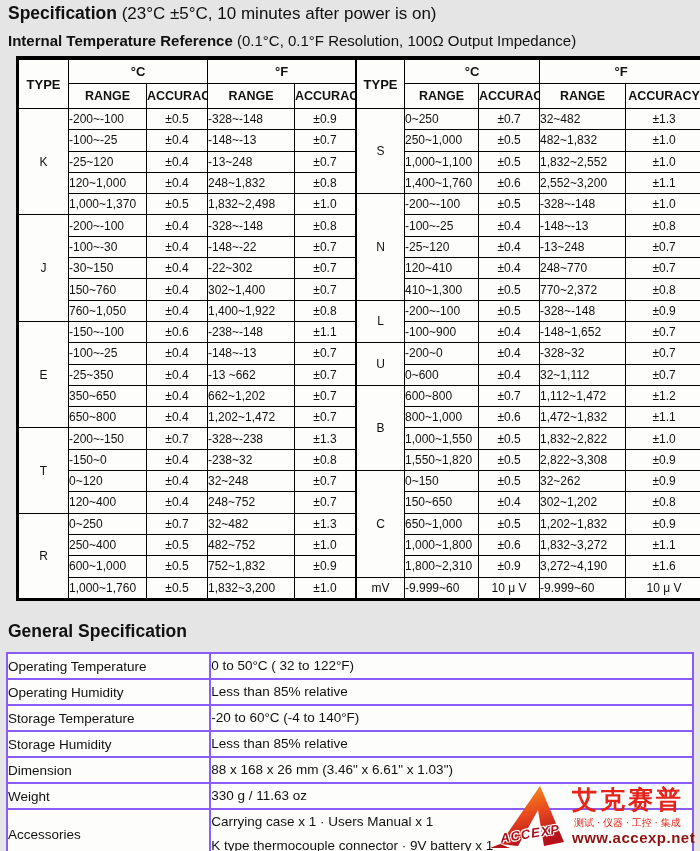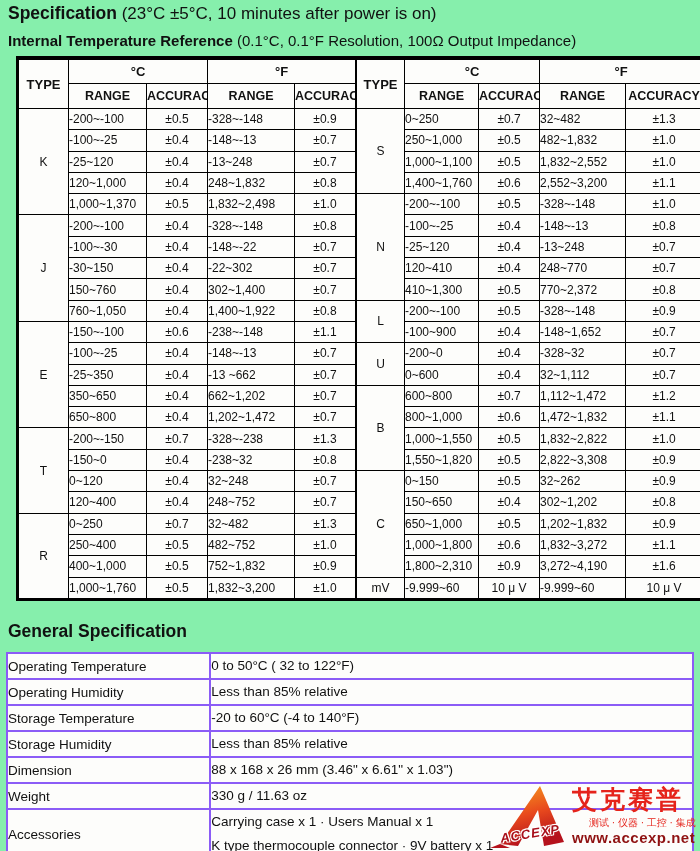--- a/index.html
+++ b/index.html
@@ -1,21 +1,21 @@
 <!DOCTYPE html>
 <html><head>
 <meta charset="utf-8">
 <style>
   html,body { margin:0; padding:0; }
   body {
     width:700px; height:851px; background:#ffffff; position:relative;
     font-family:"Liberation Sans", sans-serif; color:#111;
     -webkit-font-smoothing:antialiased;
   }
-  .page { position:absolute; inset:0; width:700px; height:851px; background:#86efac; overflow:hidden; }
+  .page { position:absolute; inset:0; width:700px; height:851px; background:#e5e5e5; overflow:hidden; }
 
   
   .title { position:absolute; top:3px; left:8px; font-size:17px; white-space:nowrap; }
   .title .bold { font-weight:bold; font-size:17.5px; }
   .subtitle { position:absolute; top:32px; left:8px; font-size:15px; white-space:nowrap; }
   .subtitle .bold { font-weight:bold; }
 
   
   .spec-tables {
     position:absolute; top:56px; left:6px; width:688px; box-sizing:border-box;
@@ -49,21 +49,21 @@
 
   
   .watermark { position:absolute; left:488px; top:785px; width:212px; height:66px; z-index:5; }
   .a-mark { position:absolute; left:0; top:1px; }
   .accexp-wordmark {
     position:absolute; left:12px; top:41px; font-size:13px; font-weight:bold; font-style:italic;
     color:#a8101b; letter-spacing:1px; transform:rotate(-9deg);
     text-shadow:-1px -1px 0 #fff, 1px -1px 0 #fff, -1px 1px 0 #fff, 1px 1px 0 #fff;
   }
   .brand-cn { position:absolute; left:84px; top:-2px; font-size:25px; font-weight:bold; color:#e5231b; letter-spacing:3px; white-space:nowrap; }
-  .brand-tagline { position:absolute; left:86px; top:31px; font-size:10px; color:#e5231b; white-space:nowrap;margin-left:15px; }
+  .brand-tagline { position:absolute; left:86px; top:31px; font-size:10px; color:#e5231b; white-space:nowrap; }
   .brand-url { position:absolute; left:84px; top:44px; font-size:15px; font-weight:bold; color:#8f1212; letter-spacing:0.5px; white-space:nowrap; }
 </style>
 </head>
 <body>
 
 <div class="page">
 
   <div class="title"><span class="bold">Specification</span><span> (23°C ±5°C, 10 minutes after power is on)</span></div>
 
   <div class="subtitle"><span class="bold">Internal Temperature Reference</span><span> (0.1°C, 0.1°F  Resolution, 100Ω Output Impedance)</span></div>
@@ -216,21 +216,21 @@
             <td class="range-cell">32~482</td>
             <td class="acc-cell">±1.3</td>
           </tr>
           <tr>
             <td class="range-cell">250~400</td>
             <td class="acc-cell">±0.5</td>
             <td class="range-cell">482~752</td>
             <td class="acc-cell">±1.0</td>
           </tr>
           <tr>
-            <td class="range-cell">400~1,000</td>
+            <td class="range-cell">600~1,000</td>
             <td class="acc-cell">±0.5</td>
             <td class="range-cell">752~1,832</td>
             <td class="acc-cell">±0.9</td>
           </tr>
           <tr>
             <td class="range-cell">1,000~1,760</td>
             <td class="acc-cell">±0.5</td>
             <td class="range-cell">1,832~3,200</td>
             <td class="acc-cell">±1.0</td>
           </tr>

